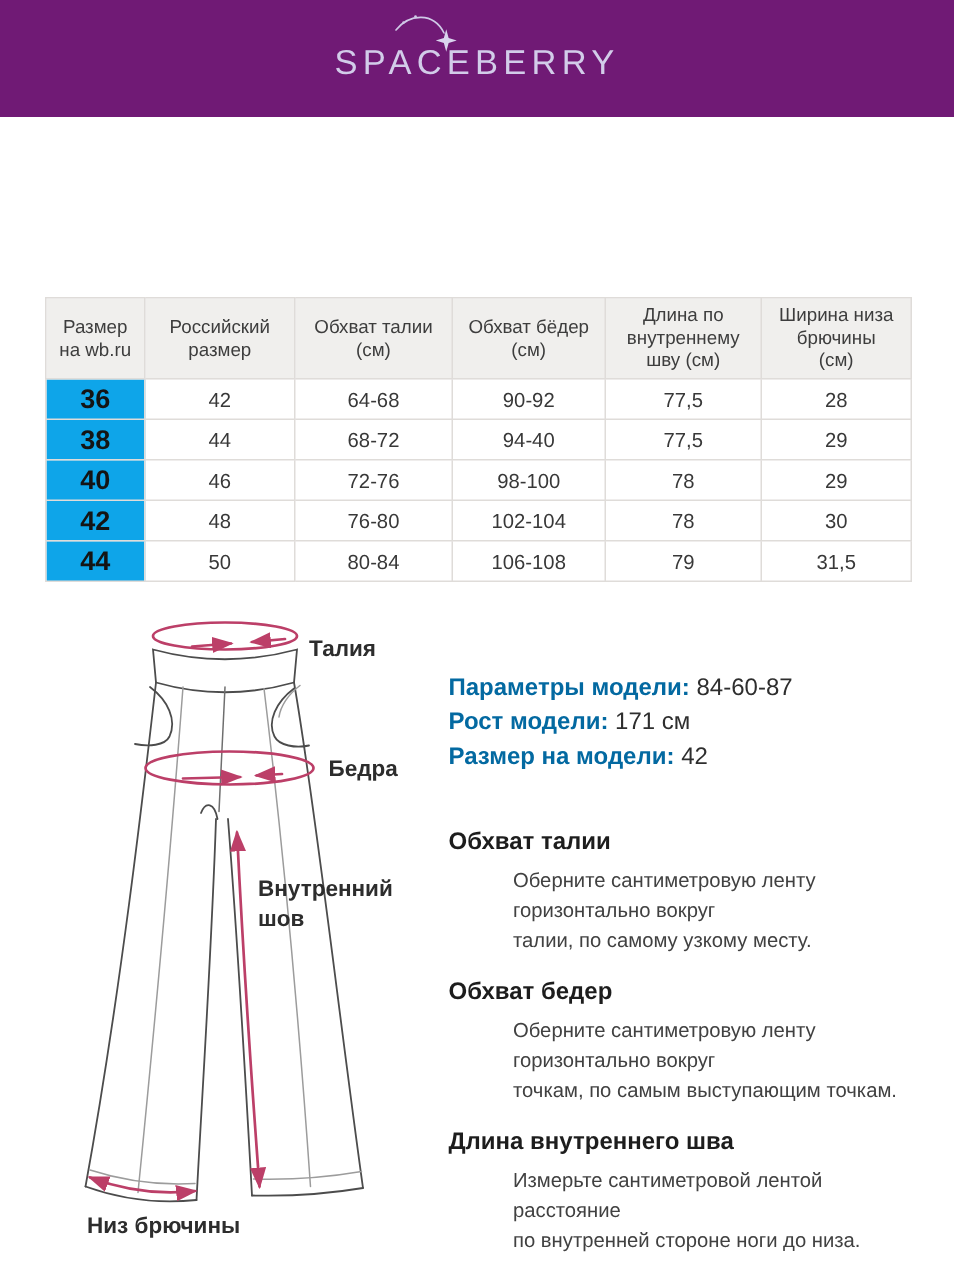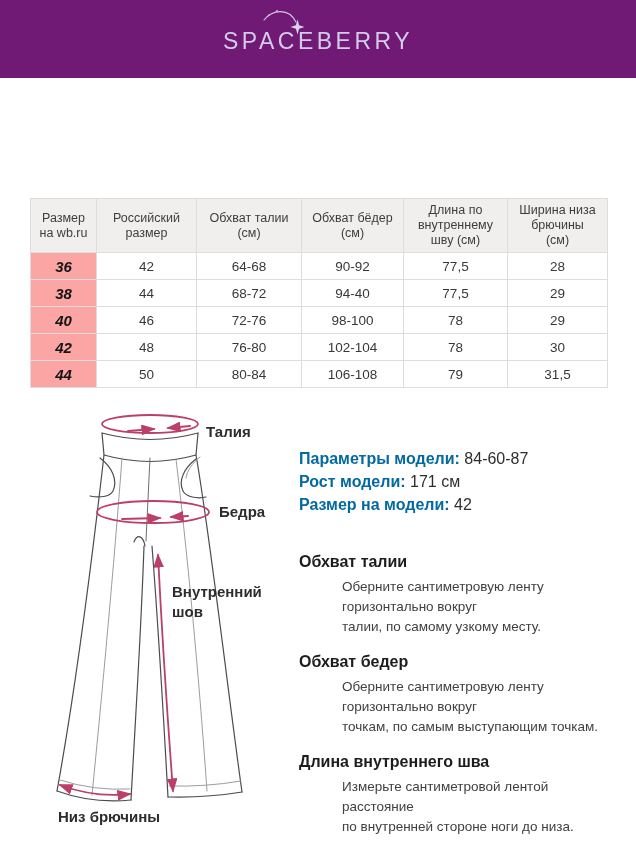--- a/index.html
+++ b/index.html
@@ -27,21 +27,21 @@
     border:1px solid #dfdcd9;text-align:center;vertical-align:middle;padding:0;
   }
   .size-table thead th{
     background:#f0efed;height:53px;font-weight:500;font-size:12.5px;
     line-height:15px;color:#3d3d3d;
   }
   .size-table tbody td{
     height:26px;font-size:13.5px;color:#383838;background:#ffffff;font-weight:400;
   }
   .size-table tbody td.first-col{
-    background:#fca5a5;font-weight:700;font-size:15px;color:#141414;font-style:italic;
+    background:#0ea5e9;font-weight:700;font-size:18px;color:#141414;
   }
   
   .diagram{position:absolute;left:20px;top:395px;width:280px;height:453px;}
   .outline{fill:none;stroke:#4c4c4c;stroke-width:1.2;stroke-linecap:round;}
   .thin{fill:none;stroke:#9c9c9c;stroke-width:1;stroke-linecap:round;}
   .mid{fill:none;stroke:#6e6e6e;stroke-width:1;stroke-linecap:round;}
   .pink{fill:none;stroke:#bc3f68;stroke-width:1.8;stroke-linecap:round;}
   .dlabel{font-family:"Liberation Sans","DejaVu Sans",sans-serif;font-size:15px;
     font-weight:600;fill:#2d2d2d;}
   

